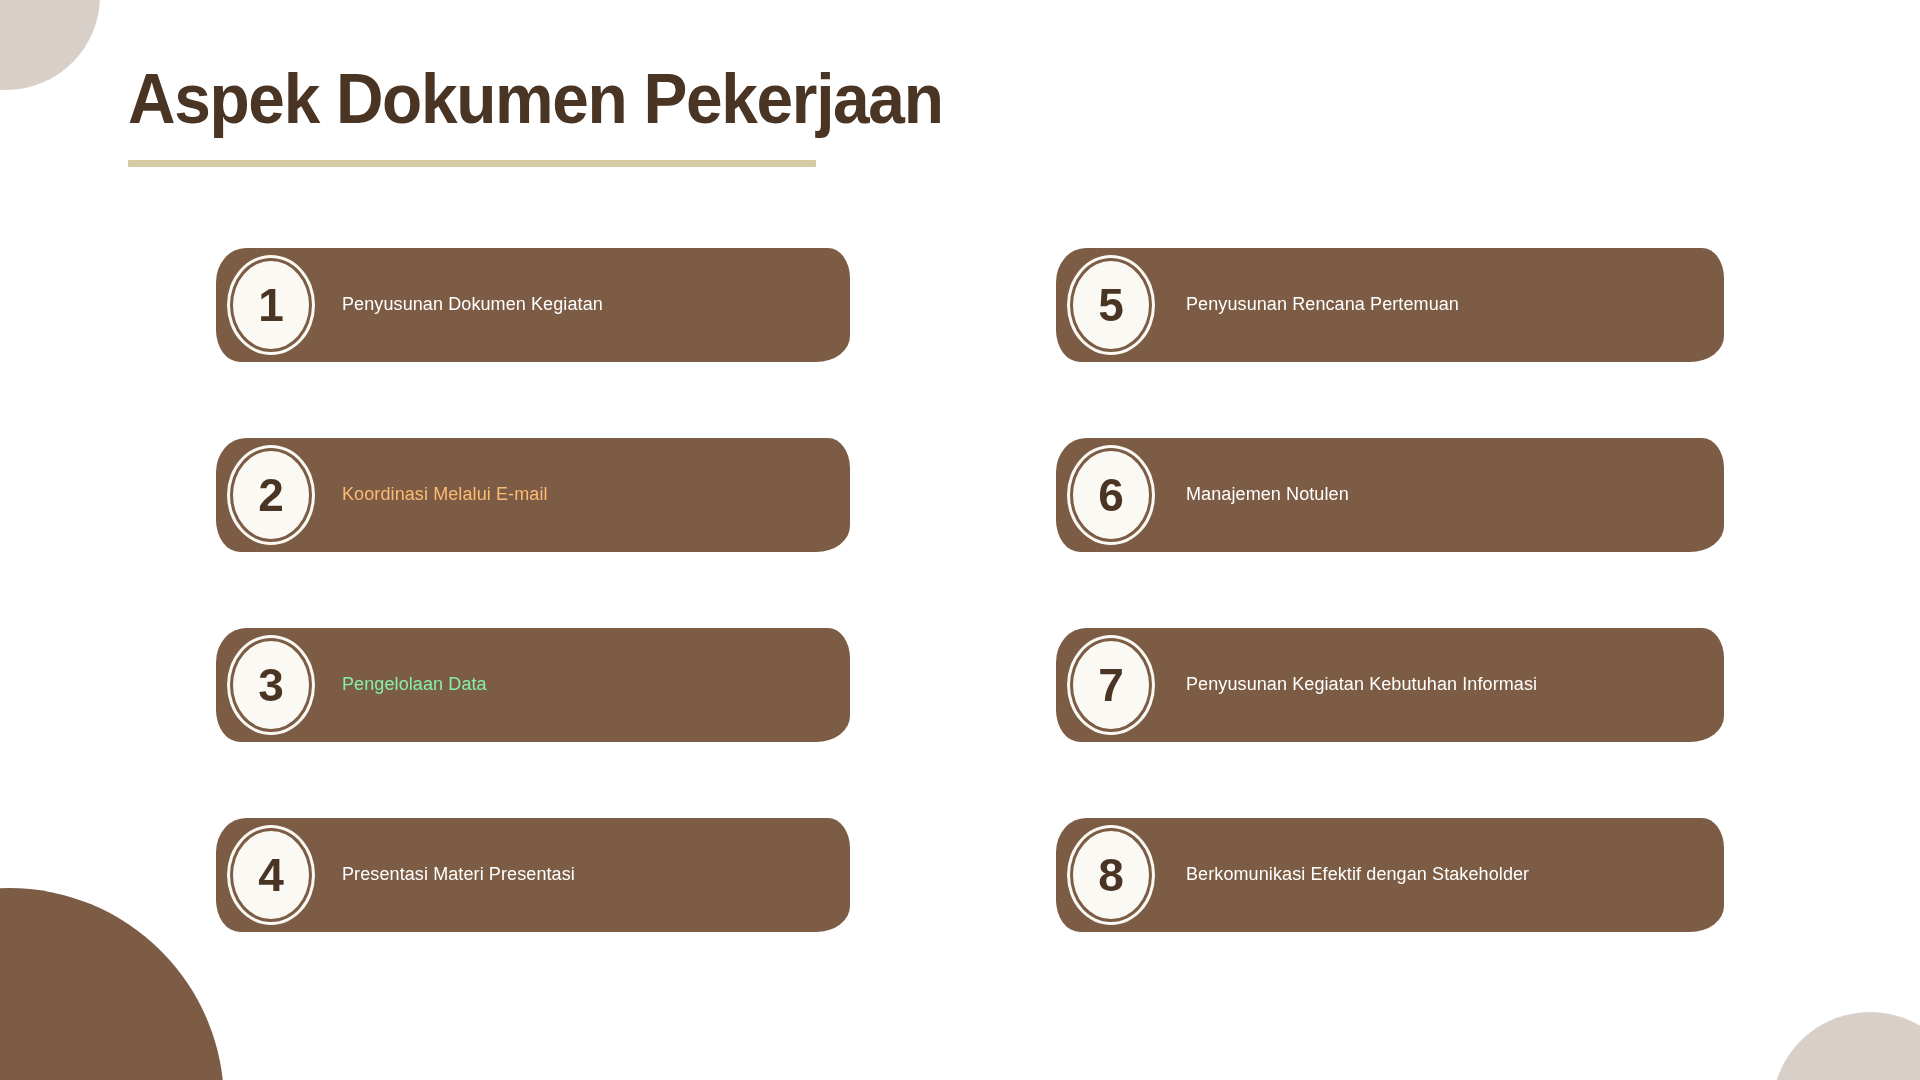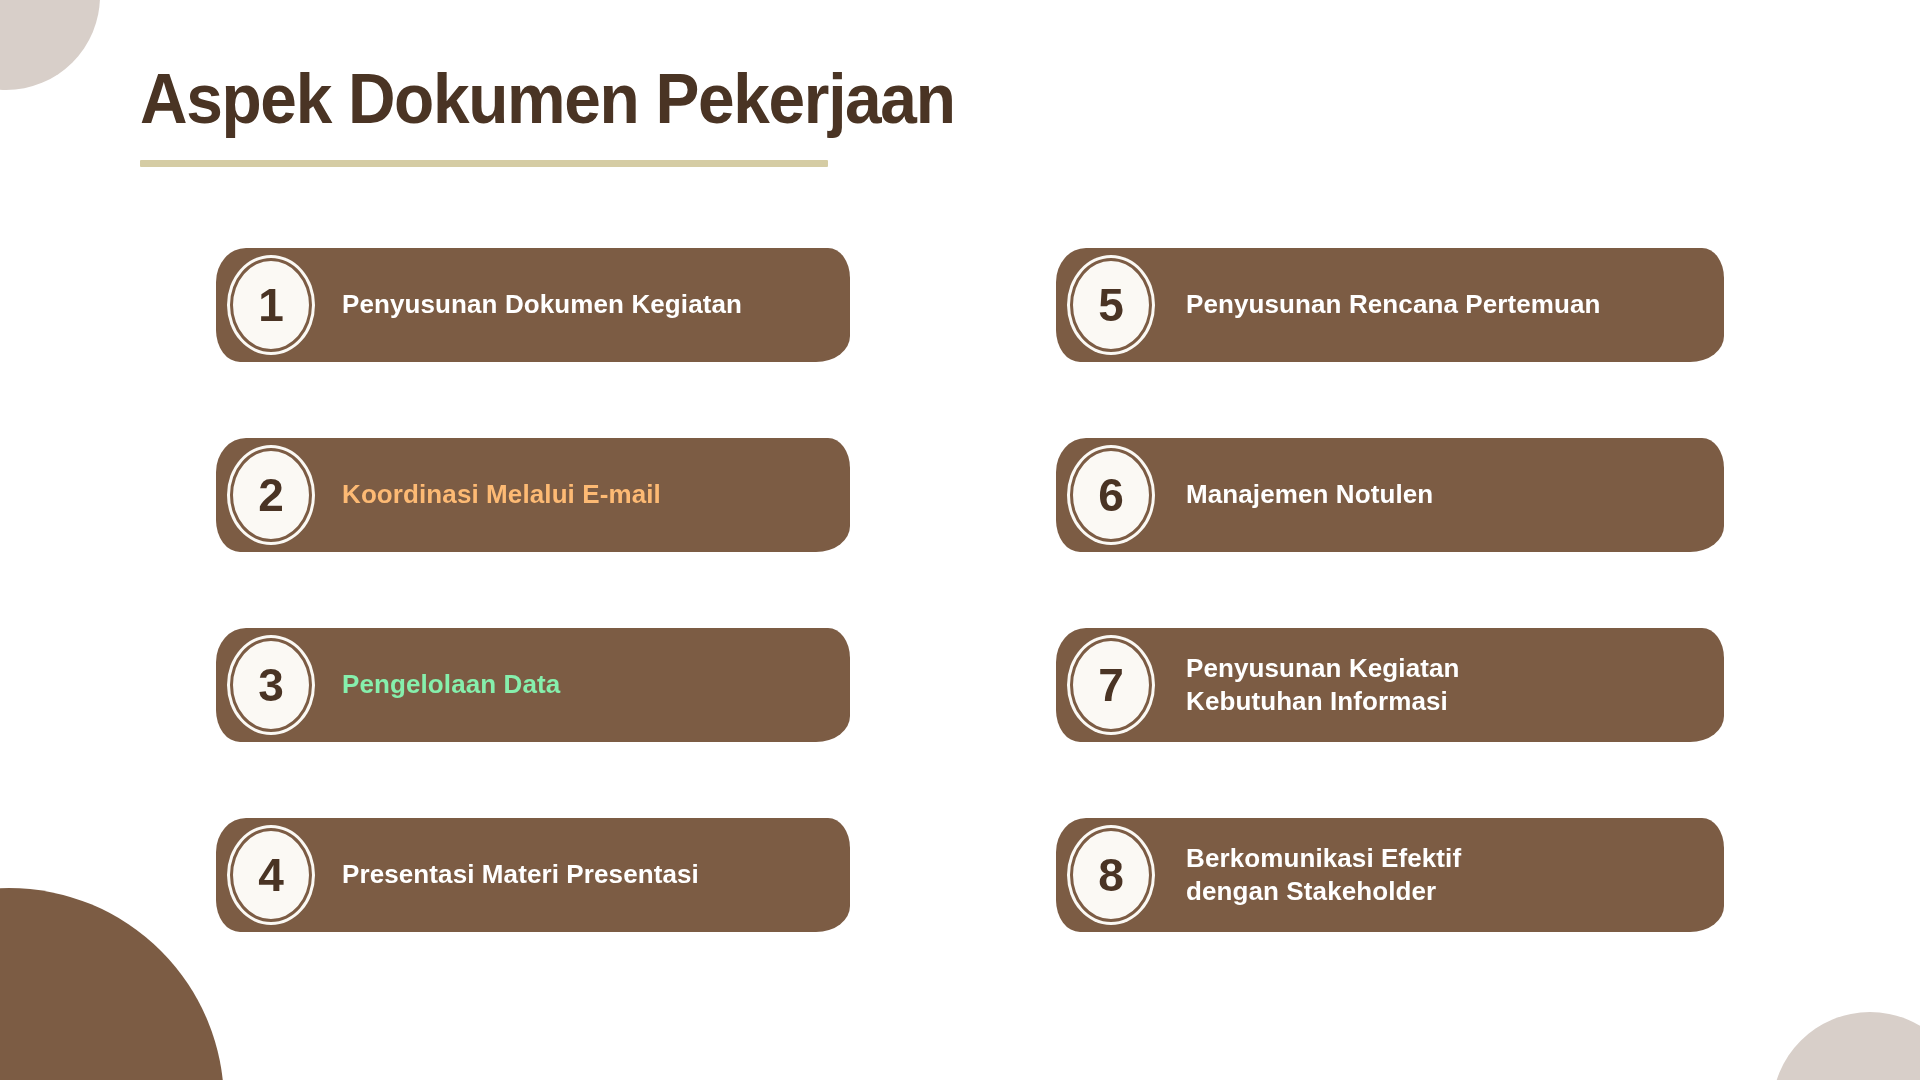--- a/index.html
+++ b/index.html
@@ -34,21 +34,21 @@
 
   #deco-bottom-right {
     width: 196px; height: 196px;
     left: 1772px; top: 1012px;
     background: #D8CFC9;
   }
 
   
   #title-block {
     position: absolute;
-    left: 140px;
+    left: 128px;
     top: 62px;
     width: 1200px;
   }
 
   #page-title {
     font-size: 70px;
     font-weight: 700;
     color: #4A3424;
     letter-spacing: -1.4px;
     line-height: 1.06;
@@ -110,22 +110,22 @@
     align-items: center;
     justify-content: center;
     color: #4A3424;
     font-size: 46px;
     font-weight: 700;
     line-height: 1;
   }
 
   .pill-label {
     color: #FFFFFF;
-    font-size: 26px;
-    font-weight: 700;
+    font-size: 18px;
+    font-weight: 400;
     line-height: 1.28;
     letter-spacing: 0.1px;
     padding-left: 22px;
     padding-right: 20px;
   }
 
   #column-right .pill-label { padding-left: 26px; }
 </style>
 </head>
 <body style="background: rgb(255, 255, 255);">

